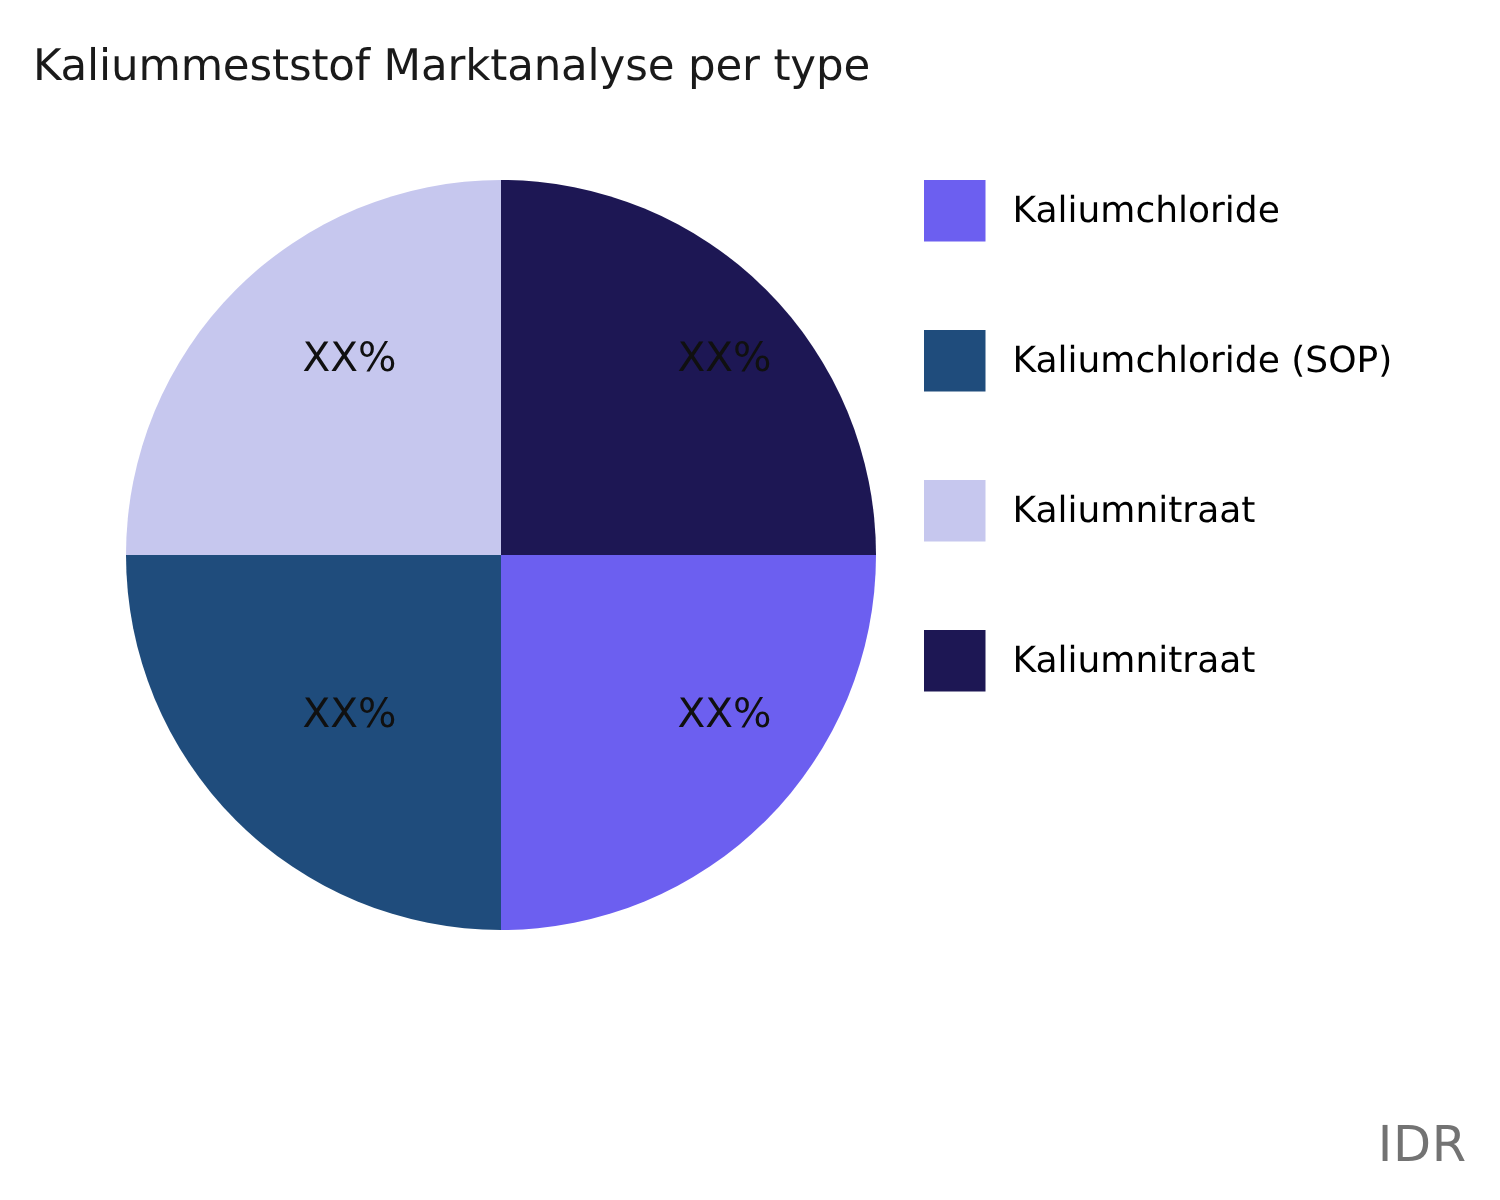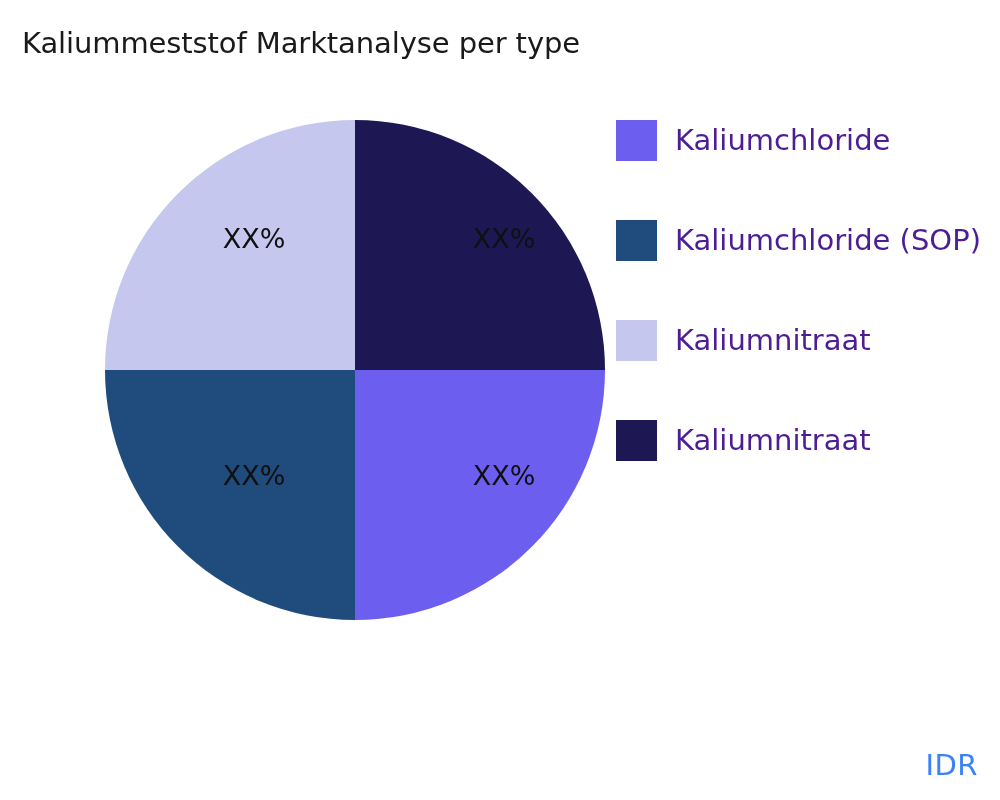--- a/index.html
+++ b/index.html
@@ -32,21 +32,21 @@
     font-size: 29px;
     line-height: 38px;
     color: #1a1a1a;
     white-space: nowrap;
     letter-spacing: -0.1px;
   }
 
   
   #pie-area {
     position: absolute;
-    left: 105px;
+    left: 84px;
     top: 120px;
     width: 500px;
     height: 500px;
   }
   #pie-svg {
     display: block;
     width: 500px;
     height: 500px;
   }
   .slice-label {
@@ -74,32 +74,32 @@
     top: 0;
     width: 41px;
     height: 41px;
   }
   .legend-label {
     position: absolute;
     left: 59px;
     top: -2px;
     height: 45px;
     line-height: 45px;
-    font-size: 29px;
-    color: #4c1d95;
+    font-size: 24px;
+    color: #000000;
     white-space: nowrap;
   }
 
   
   #watermark {
     position: absolute;
     right: 22px;
     bottom: 18px;
-    font-size: 29px;
-    color: #3b82f6;
+    font-size: 33px;
+    color: #737373;
     letter-spacing: 0.5px;
   }
 </style>
 </head>
 <body>
 
 <div id="chart-root">
 
   <div id="chart-title">Kaliummeststof Marktanalyse per type</div>
 

